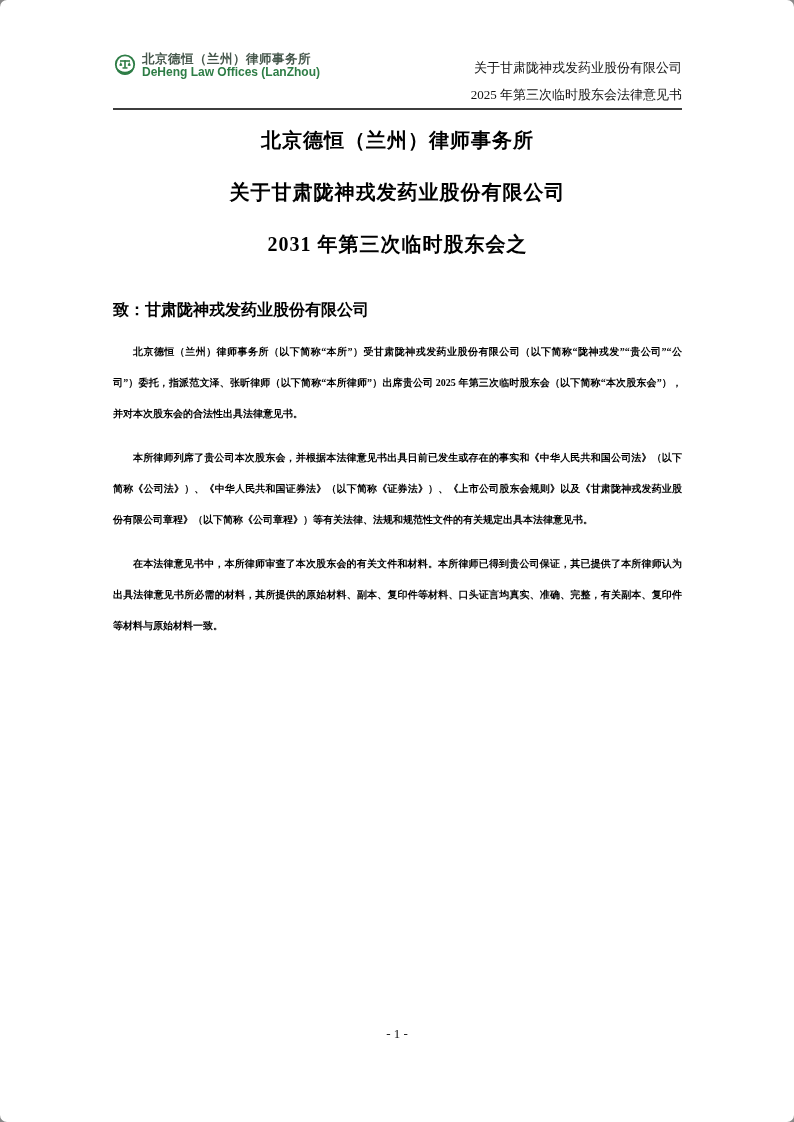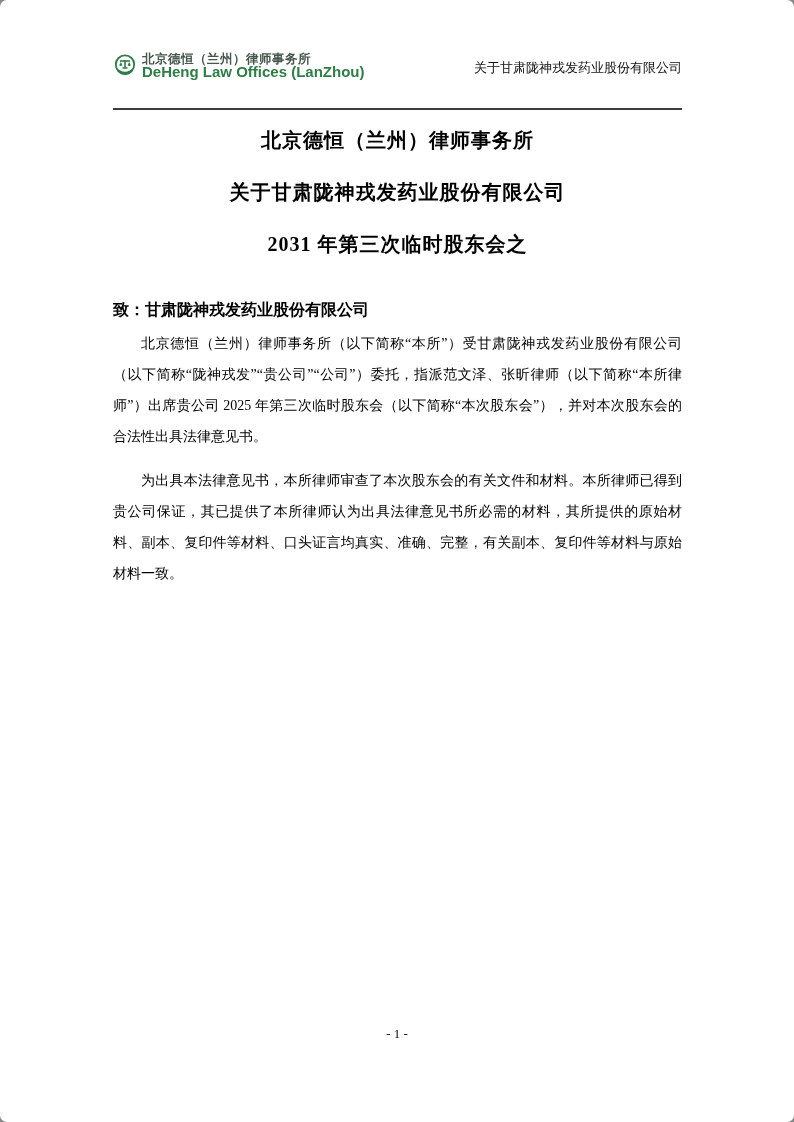--- a/index.html
+++ b/index.html
@@ -35,21 +35,21 @@
   .logo-cn {
     font-family: "Liberation Sans", "DejaVu Sans", sans-serif;
     font-size: 12.5px;
     font-weight: bold;
     color: #45564b;
     line-height: 14px;
     letter-spacing: 0.5px;
   }
   .logo-en {
     font-family: "Liberation Sans", "DejaVu Sans", sans-serif;
-    font-size: 15px;
+    font-size: 12px;
     font-weight: bold;
     color: #2e7d46;
     line-height: 12px;
   }
   .header-right {
     text-align: right;
     font-size: 13px;
     line-height: 27px;
     color: #111;
     margin-top: 2px;
@@ -75,28 +75,29 @@
     line-height: 24px;
     margin-bottom: 28px;
     letter-spacing: 1px;
   }
   
   .addressee {
     font-weight: bold;
     font-size: 16px;
     line-height: 24px;
     margin-top: 42px;
-    margin-bottom: 6px;
+    margin-bottom: 14px;
   }
   .para {
-    font-size: 14px;
+    font-size: 10px;
     line-height: 31px;
     text-align: justify;
     text-indent: 2em;
     margin-bottom: 13px;
+    font-weight: bold;
   }
   
   .footer {
     position: absolute;
     left: 0;
     right: 0;
     top: 1026px;
     text-align: center;
     font-size: 13px;
     color: #111;
@@ -118,30 +119,32 @@
         <rect x="9.5" y="14.2" width="5" height="1.5" fill="#2e7d46"></rect>
         <path d="M2.5 14 Q12 23.5 21.5 14 Q19 22 12 22 Q5 22 2.5 14 Z" fill="#2e7d46"></path>
       </svg>
       <div class="logo-text">
         <span class="logo-cn">北京德恒（兰州）律师事务所</span>
         <span class="logo-en">DeHeng Law Offices (LanZhou)</span>
       </div>
     </div>
     <div class="header-right">
       <div>关于甘肃陇神戎发药业股份有限公司</div>
+      <div>2025 年第三次临时股东会法律意见书</div>
     </div>
   </div>
   <div class="header-rule"></div>
 
   <div class="content">
     <div class="doc-title-line">北京德恒（兰州）律师事务所</div>
     <div class="doc-title-line">关于甘肃陇神戎发药业股份有限公司</div>
     <div class="doc-title-line">2031 年第三次临时股东会之</div>
 
     <div class="addressee">致：甘肃陇神戎发药业股份有限公司</div>
 
     <p class="para">北京德恒（兰州）律师事务所（以下简称“本所”）受甘肃陇神戎发药业股份有限公司（以下简称“陇神戎发”“贵公司”“公司”）委托，指派范文泽、张昕律师（以下简称“本所律师”）出席贵公司 2025 年第三次临时股东会（以下简称“本次股东会”），并对本次股东会的合法性出具法律意见书。</p>
-    <p class="para">为出具本法律意见书，本所律师审查了本次股东会的有关文件和材料。本所律师已得到贵公司保证，其已提供了本所律师认为出具法律意见书所必需的材料，其所提供的原始材料、副本、复印件等材料、口头证言均真实、准确、完整，有关副本、复印件等材料与原始材料一致。</p>
+    <p class="para">本所律师列席了贵公司本次股东会，并根据本法律意见书出具日前已发生或存在的事实和《中华人民共和国公司法》（以下简称《公司法》）、《中华人民共和国证券法》（以下简称《证券法》）、《上市公司股东会规则》以及《甘肃陇神戎发药业股份有限公司章程》（以下简称《公司章程》）等有关法律、法规和规范性文件的有关规定出具本法律意见书。</p>
+    <p class="para">在本法律意见书中，本所律师审查了本次股东会的有关文件和材料。本所律师已得到贵公司保证，其已提供了本所律师认为出具法律意见书所必需的材料，其所提供的原始材料、副本、复印件等材料、口头证言均真实、准确、完整，有关副本、复印件等材料与原始材料一致。</p>
   </div>
 
   <div class="footer">- 1 -</div>
 
 </div>
 
 </body></html>

